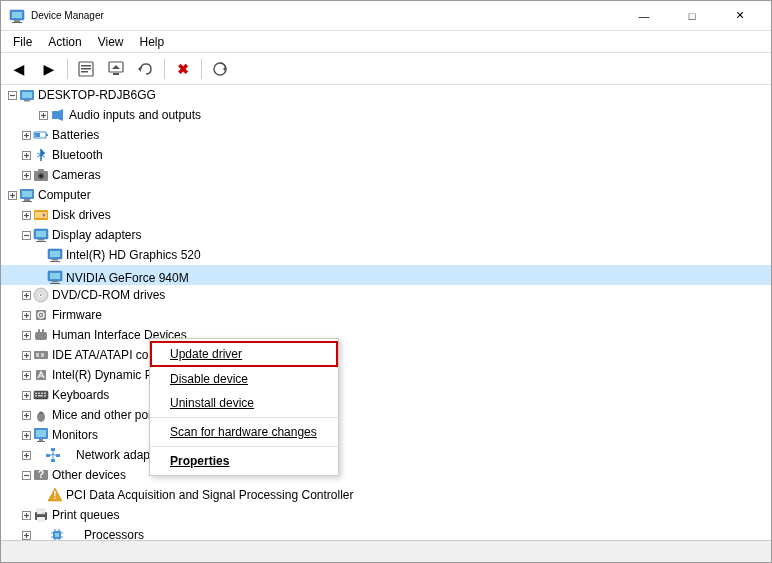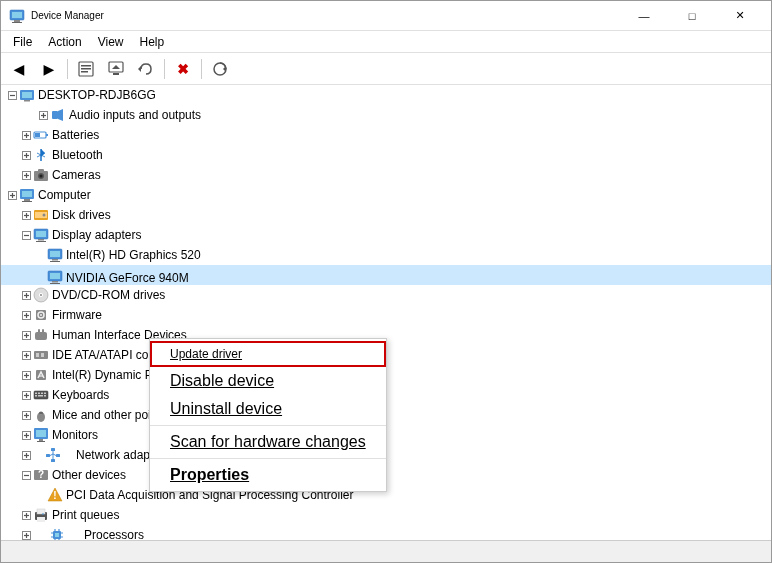--- a/index.html
+++ b/index.html
@@ -173,21 +173,21 @@
       border: 1px solid #ccc;
       box-shadow: 2px 2px 6px rgba(0,0,0,0.2);
       z-index: 100;
       min-width: 190px;
       padding: 2px 0;
       text-decoration: underline;
     }
     .context-menu-item {
       padding: 5px 20px;
       cursor: pointer;
-      font-size: 16px;
+      font-size: 12px;
       color: #000;
     }
     .context-menu-item.highlighted {
       background: #fff;
       border: 2px solid #e00;
       padding: 3px 18px;
       font-weight: normal;
     }
     .context-menu-item.bold {
       font-weight: bold;

